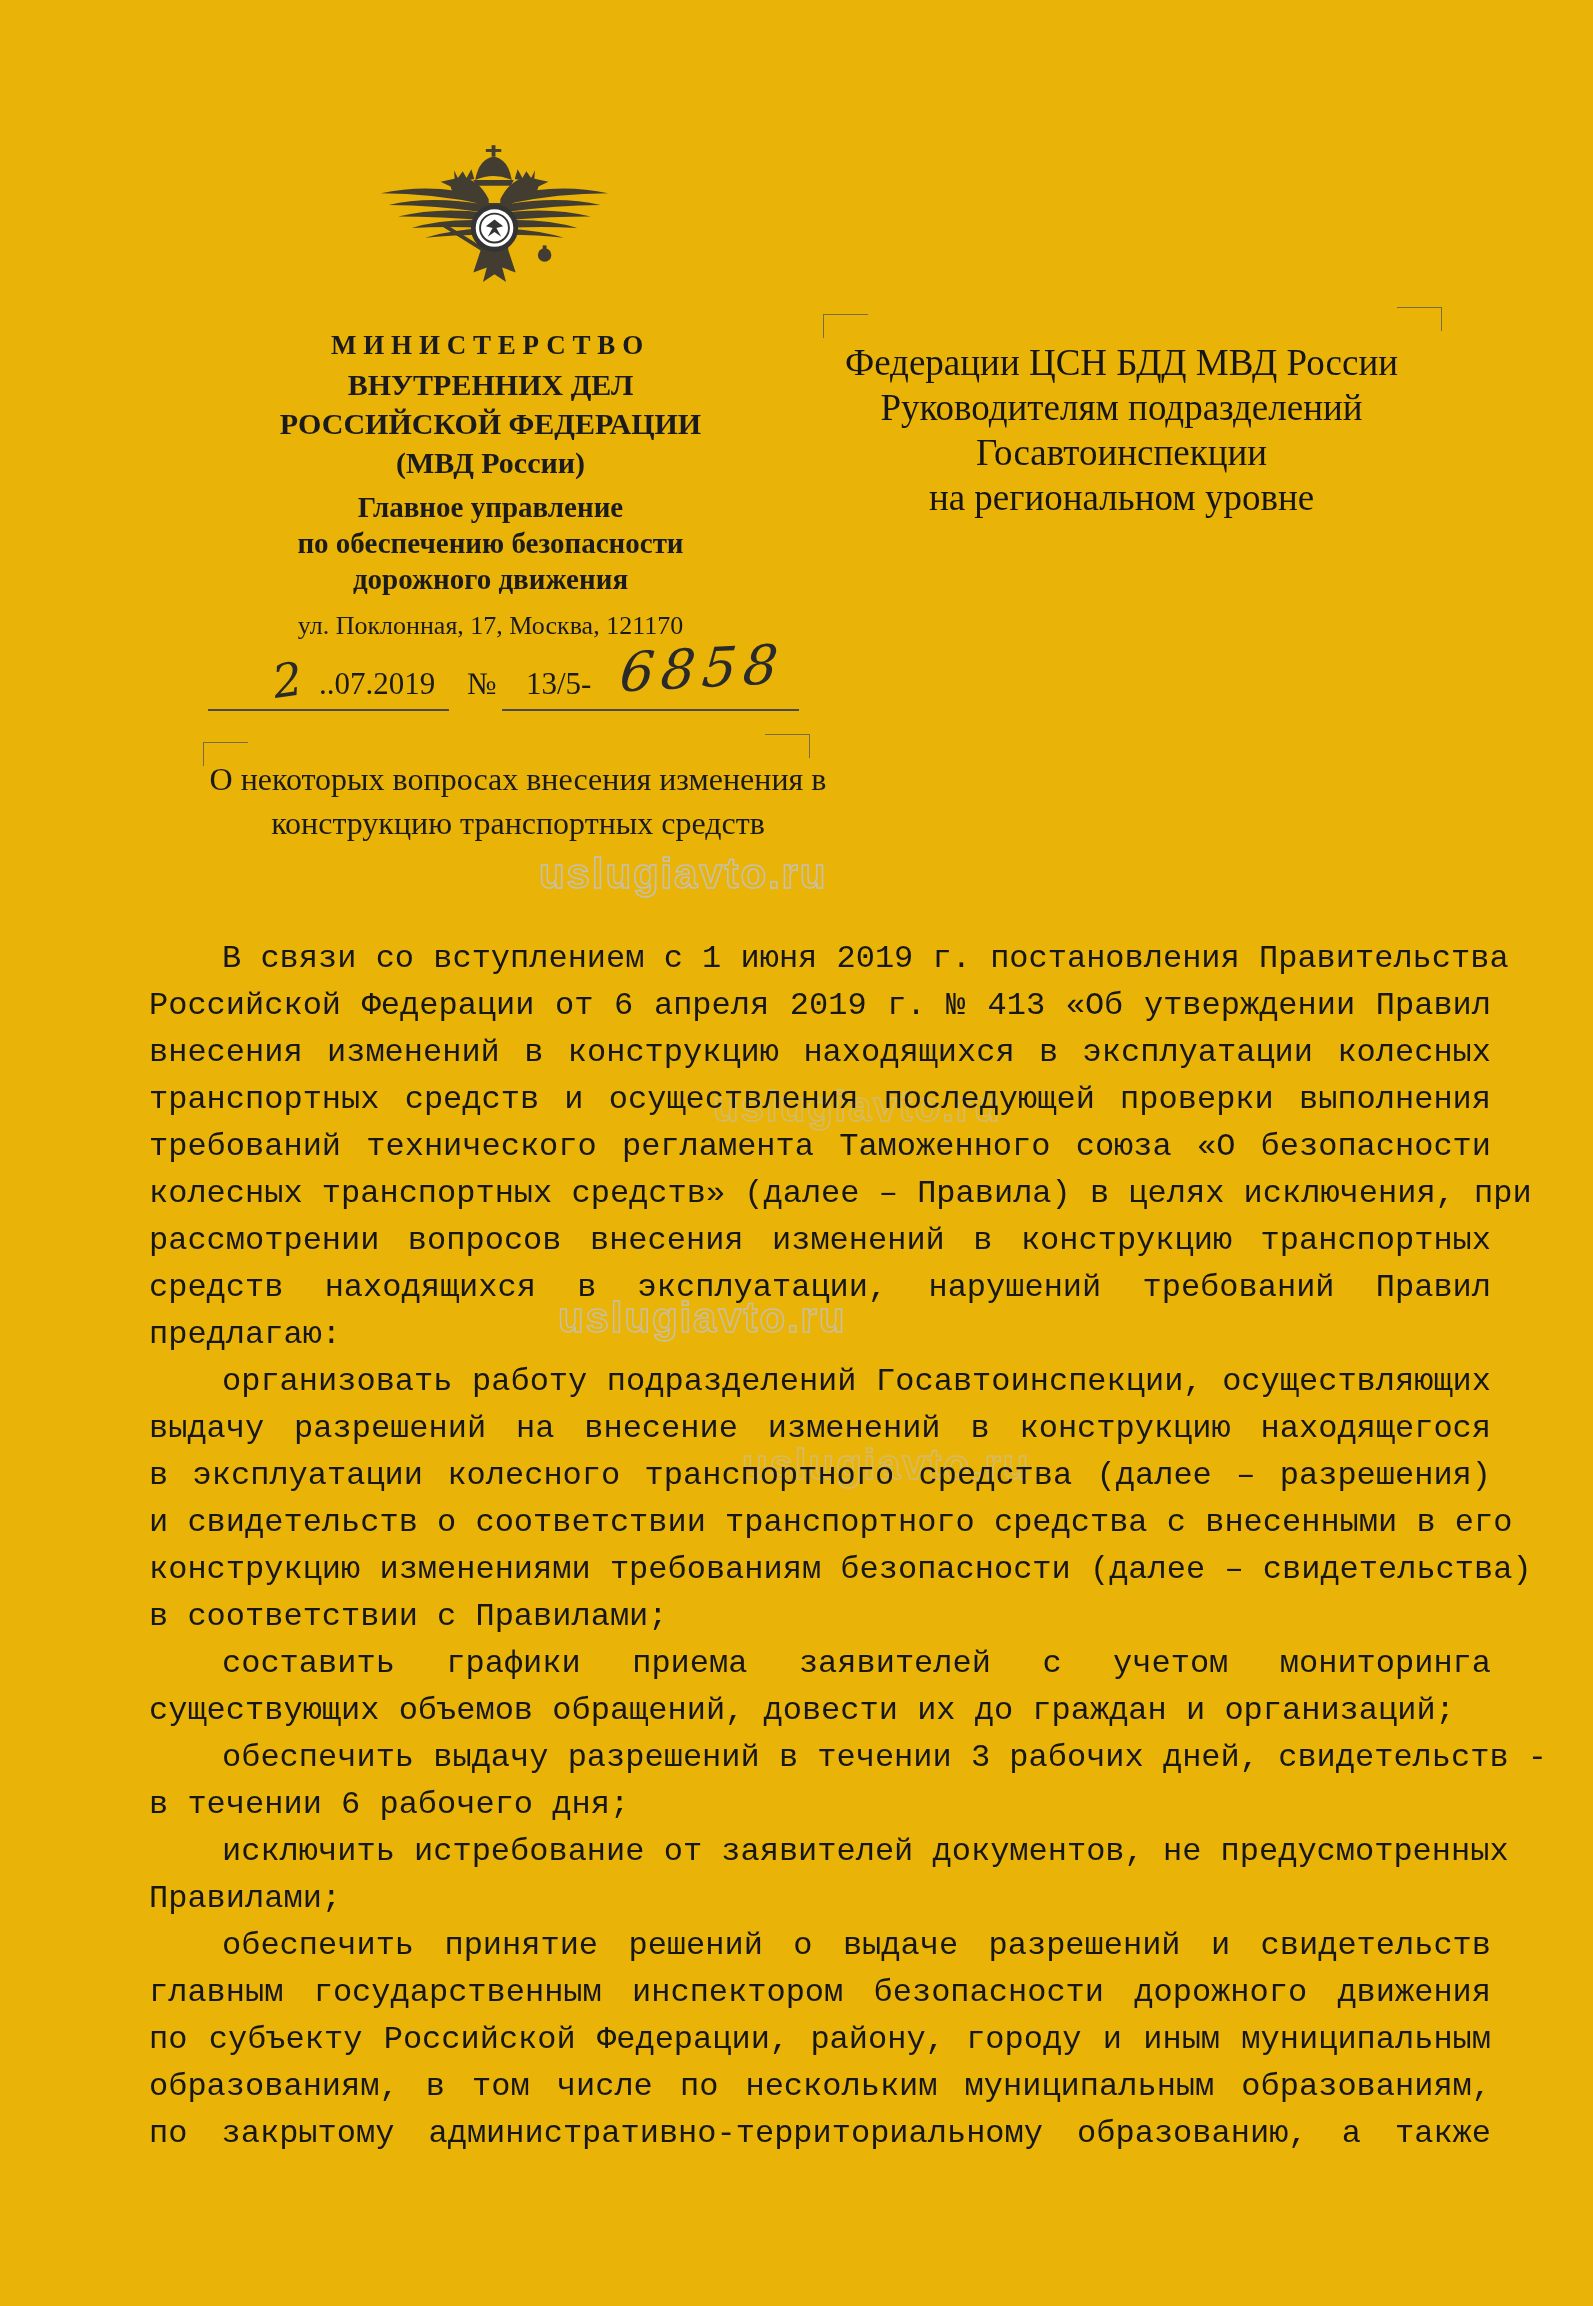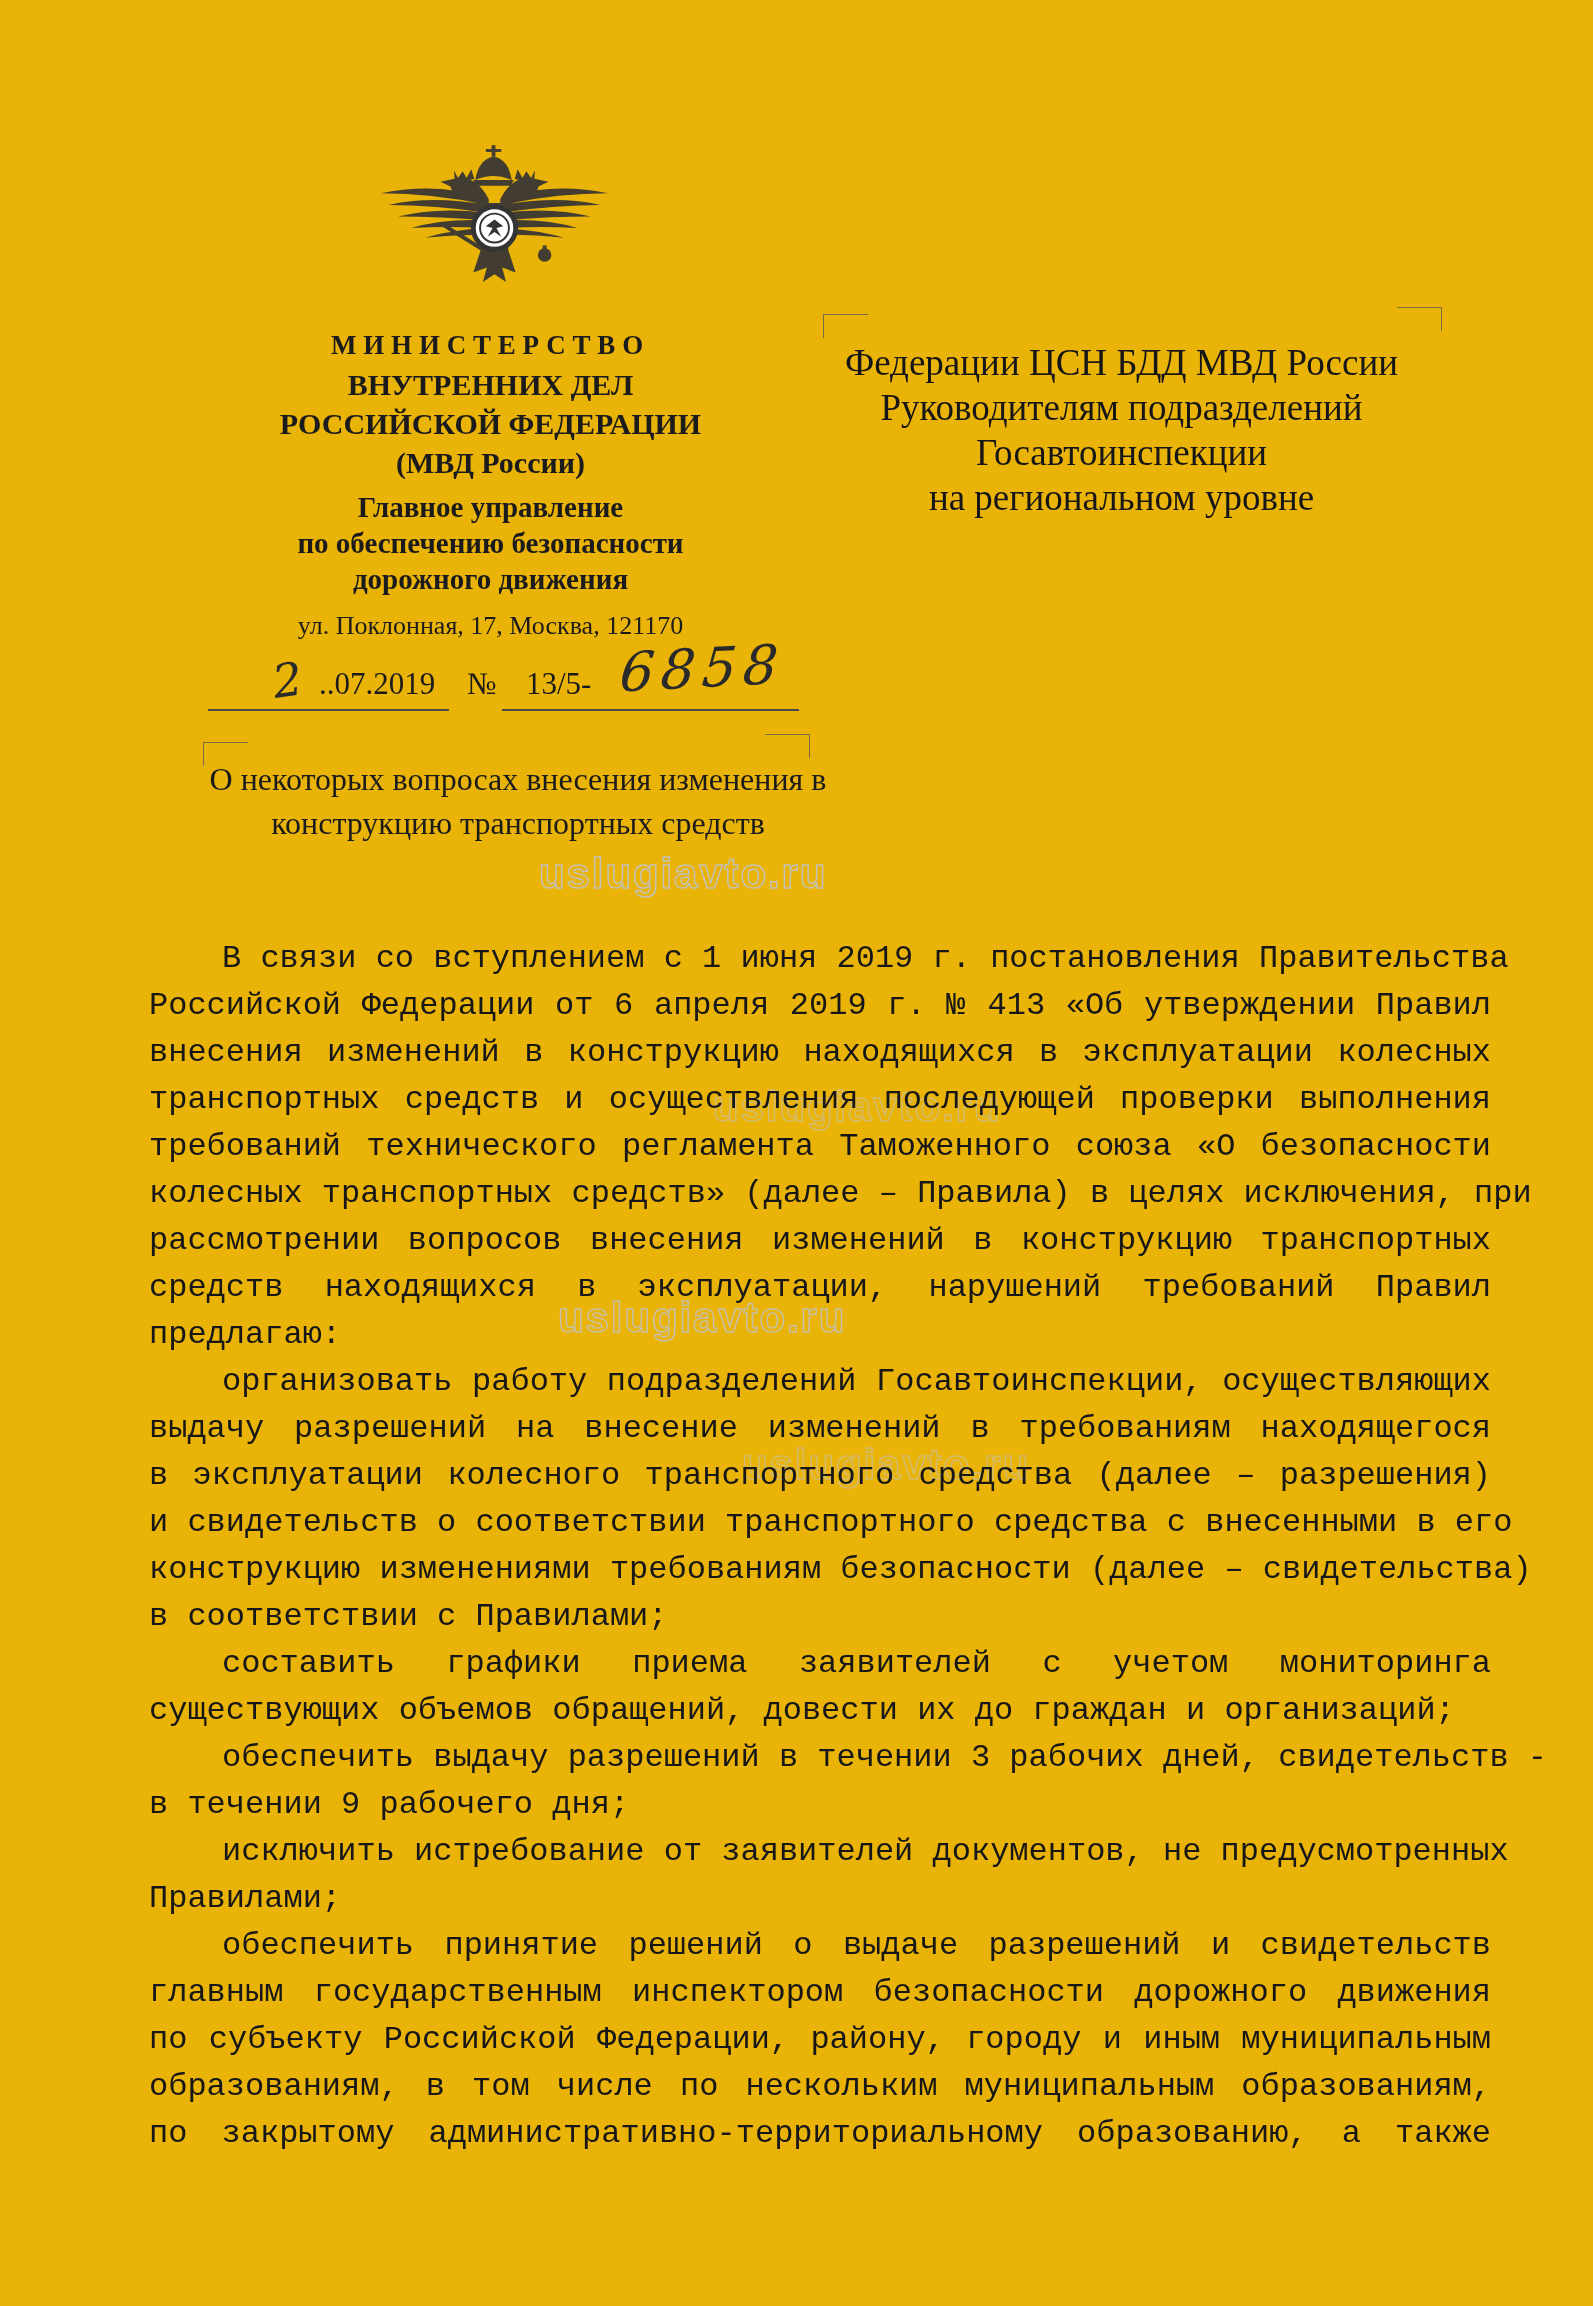--- a/index.html
+++ b/index.html
@@ -171,31 +171,31 @@
     <div class="bl">Российской Федерации от 6 апреля 2019 г. № 413 «Об утверждении Правил</div>
     <div class="bl">внесения изменений в конструкцию находящихся в эксплуатации колесных</div>
     <div class="bl">транспортных средств и осуществления последующей проверки выполнения</div>
     <div class="bl">требований технического регламента Таможенного союза «О безопасности</div>
     <div class="bl">колесных транспортных средств» (далее – Правила) в целях исключения, при</div>
     <div class="bl">рассмотрении вопросов внесения изменений в конструкцию транспортных</div>
     <div class="bl">средств находящихся в эксплуатации, нарушений требований Правил</div>
     <div class="bl end">предлагаю:</div>
 
     <div class="bl ind">организовать работу подразделений Госавтоинспекции, осуществляющих</div>
-    <div class="bl">выдачу разрешений на внесение изменений в требованиям находящегося</div>
+    <div class="bl">выдачу разрешений на внесение изменений в конструкцию находящегося</div>
     <div class="bl">в эксплуатации колесного транспортного средства (далее – разрешения)</div>
     <div class="bl">и свидетельств о соответствии транспортного средства с внесенными в его</div>
     <div class="bl">конструкцию изменениями требованиям безопасности (далее – свидетельства)</div>
     <div class="bl end">в соответствии с Правилами;</div>
 
     <div class="bl ind">составить графики приема заявителей с учетом мониторинга</div>
     <div class="bl end">существующих объемов обращений, довести их до граждан и организаций;</div>
 
     <div class="bl ind">обеспечить выдачу разрешений в течении 3 рабочих дней, свидетельств -</div>
-    <div class="bl end">в течении 9 рабочего дня;</div>
+    <div class="bl end">в течении 6 рабочего дня;</div>
 
     <div class="bl ind">исключить истребование от заявителей документов, не предусмотренных</div>
     <div class="bl end">Правилами;</div>
 
     <div class="bl ind">обеспечить принятие решений о выдаче разрешений и свидетельств</div>
     <div class="bl">главным государственным инспектором безопасности дорожного движения</div>
     <div class="bl">по субъекту Российской Федерации, району, городу и иным муниципальным</div>
     <div class="bl">образованиям, в том числе по нескольким муниципальным образованиям,</div>
     <div class="bl">по закрытому административно-территориальному образованию, а также</div>
   </div>

